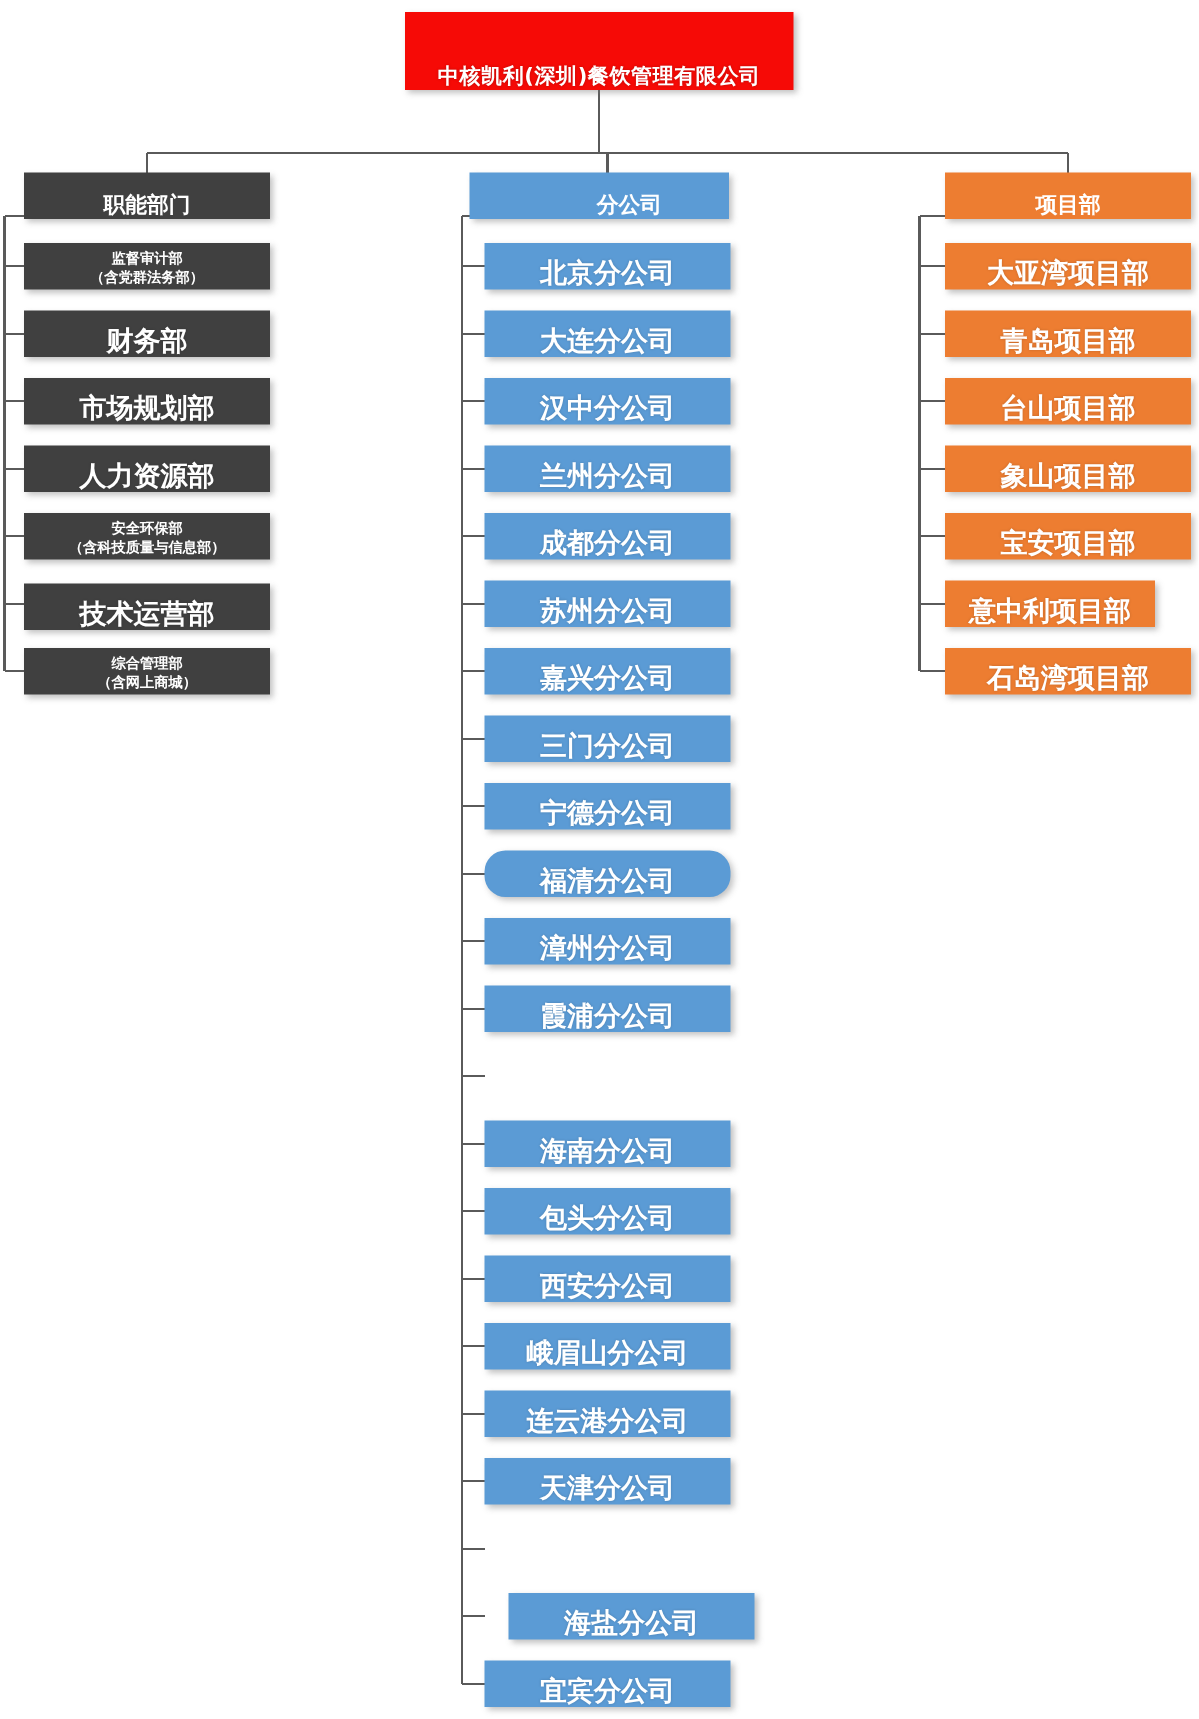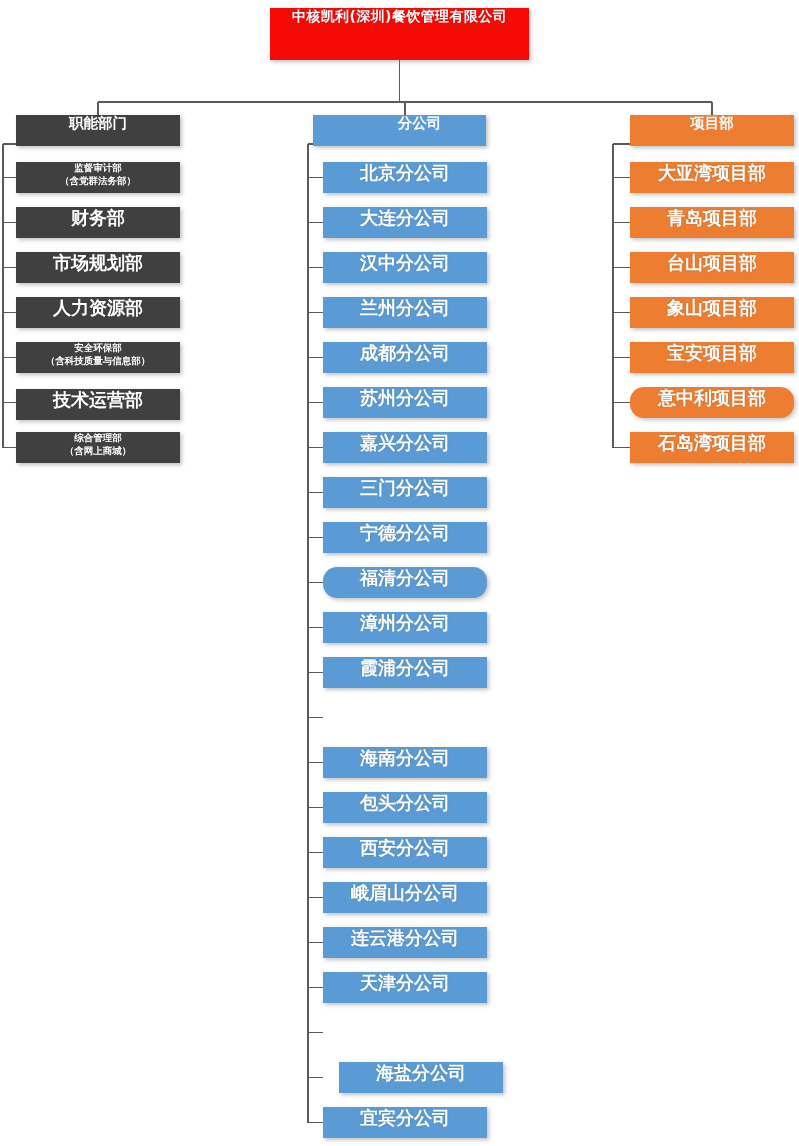--- a/index.html
+++ b/index.html
@@ -23,21 +23,21 @@
     top: 0;
     width: 799px;
     height: 1146px;
   }
   .node {
     position: absolute;
     box-sizing: border-box;
     display: flex;
     flex-direction: column;
     align-items: center;
-    justify-content: flex-start;
+    justify-content: flex-end;
     text-align: center;
     color: #ffffff;
     font-weight: bold;
     line-height: 1.18;
     z-index: 3;
     box-shadow: 2px 2px 4px rgba(120,120,120,0.45);
   }
   .node .l1 { display: block; }
   .node .l2 { display: block; }
   .node-root {
@@ -216,19 +216,19 @@
     </div>
     <div class="node node-orange leaf1" style="left: 630px; top: 252px; width: 164px; height: 31px;">
       <span class="l1">台山项目部</span>
     </div>
     <div class="node node-orange leaf1" style="left: 630px; top: 297px; width: 164px; height: 31px;">
       <span class="l1">象山项目部</span>
     </div>
     <div class="node node-orange leaf1" style="left: 630px; top: 342px; width: 164px; height: 31px;">
       <span class="l1">宝安项目部</span>
     </div>
-    <div class="node node-orange leaf1" style="left: 630px; top: 387px; width: 164px; height: 31px; border-radius: 14px;">
+    <div class="node node-orange leaf1" style="left: 630px; top: 387px; width: 140px; height: 31px;">
       <span class="l1">意中利项目部</span>
     </div>
     <div class="node node-orange leaf1" style="left: 630px; top: 432px; width: 164px; height: 31px;">
       <span class="l1">石岛湾项目部</span>
     </div>
   </div>
 
 </body></html>

